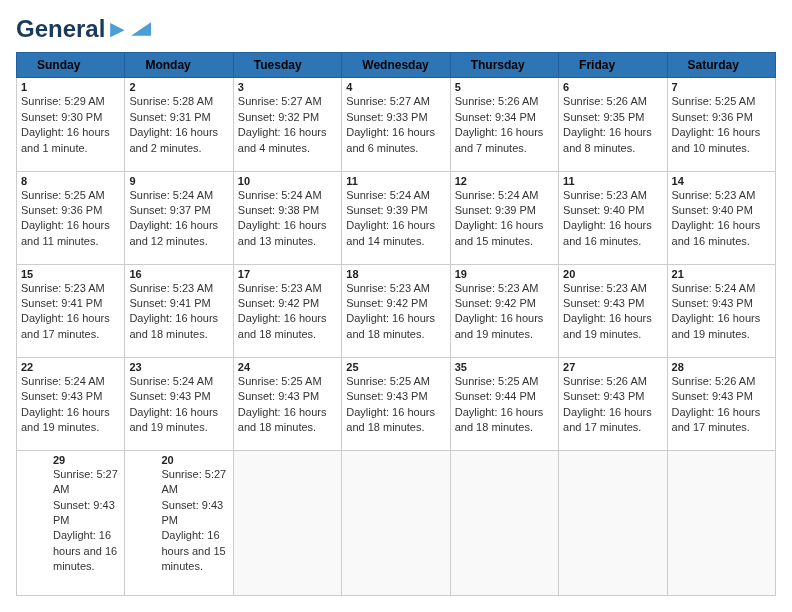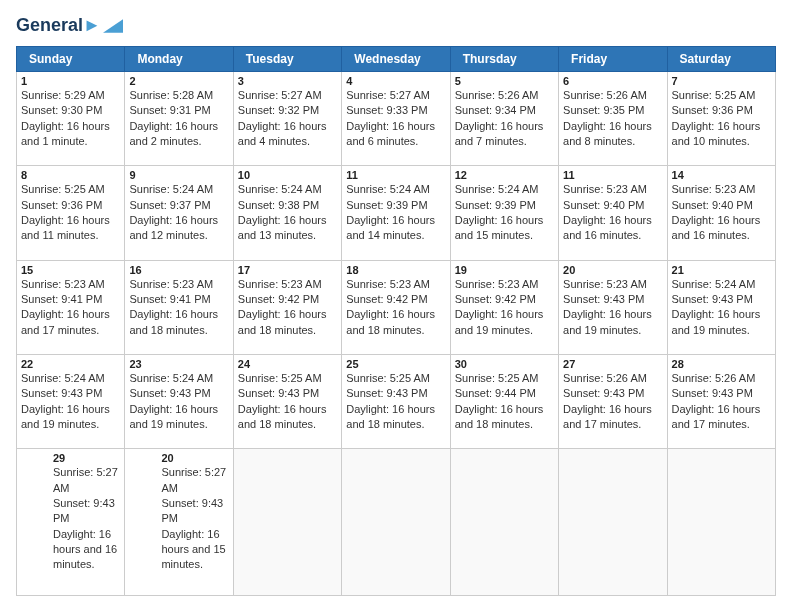--- a/index.html
+++ b/index.html
@@ -21,21 +21,21 @@
       display: flex;
       justify-content: space-between;
       align-items: flex-start;
       margin-bottom: 10px;
     }
     .logo {
       display: flex;
       align-items: center;
     }
     .logo-text {
-      font-size: 18px;
+      font-size: 24px;
       font-weight: bold;
       color: #1a3a5c;
       line-height: 1.1;
     }
     .logo-text span {
       color: #4a9fd4;
     }
     .logo-icon {
       width: 20px;
       height: 20px;
@@ -55,24 +55,24 @@
     }
     .calendar {
       flex: 1;
       border: 1px solid #ccc;
       border-collapse: collapse;
       width: 100%;
       table-layout: fixed;
     }
     .calendar th {
       background: #2e75b6;
-      color: #ffffff;
+      color: #000000;
       font-size: 12px;
       font-weight: bold;
-      padding: 5px 12px;
+      padding: 5px 20px;
       text-align: left;
       border: 1px solid #2060a0;
       margin-left: 44px;
     }
     .calendar td {
       border: 1px solid #ccc;
       vertical-align: top;
       padding: 3px 4px;
       font-size: 9.5px;
       color: #222;
@@ -236,21 +236,21 @@
       </td>
           <td>
         <span class="day-num">24</span>
         <span class="day-info">Sunrise: 5:25 AM<br>Sunset: 9:43 PM<br>Daylight: 16 hours and 18 minutes.</span>
       </td>
           <td>
         <span class="day-num">25</span>
         <span class="day-info">Sunrise: 5:25 AM<br>Sunset: 9:43 PM<br>Daylight: 16 hours and 18 minutes.</span>
       </td>
           <td>
-        <span class="day-num">30</span>
+        <span class="day-num">35</span>
         <span class="day-info">Sunrise: 5:25 AM<br>Sunset: 9:44 PM<br>Daylight: 16 hours and 18 minutes.</span>
       </td>
           <td>
         <span class="day-num">27</span>
         <span class="day-info">Sunrise: 5:26 AM<br>Sunset: 9:43 PM<br>Daylight: 16 hours and 17 minutes.</span>
       </td>
           <td>
         <span class="day-num">28</span>
         <span class="day-info">Sunrise: 5:26 AM<br>Sunset: 9:43 PM<br>Daylight: 16 hours and 17 minutes.</span>
       </td>

